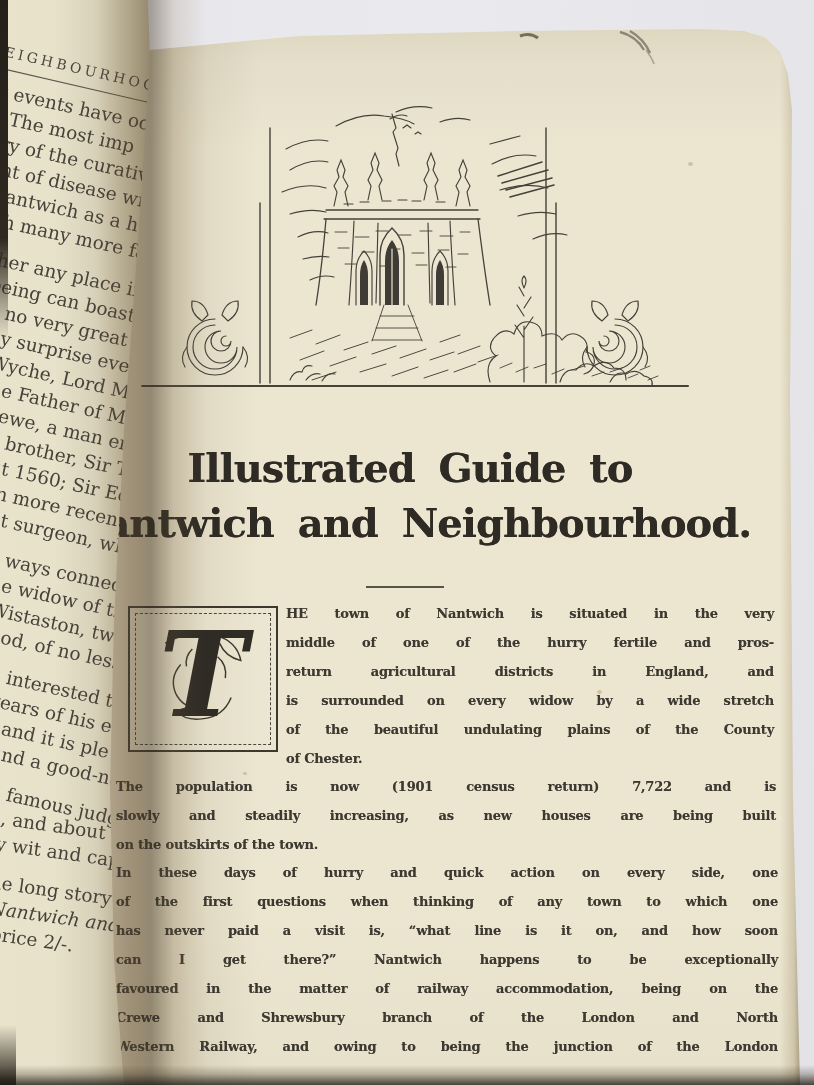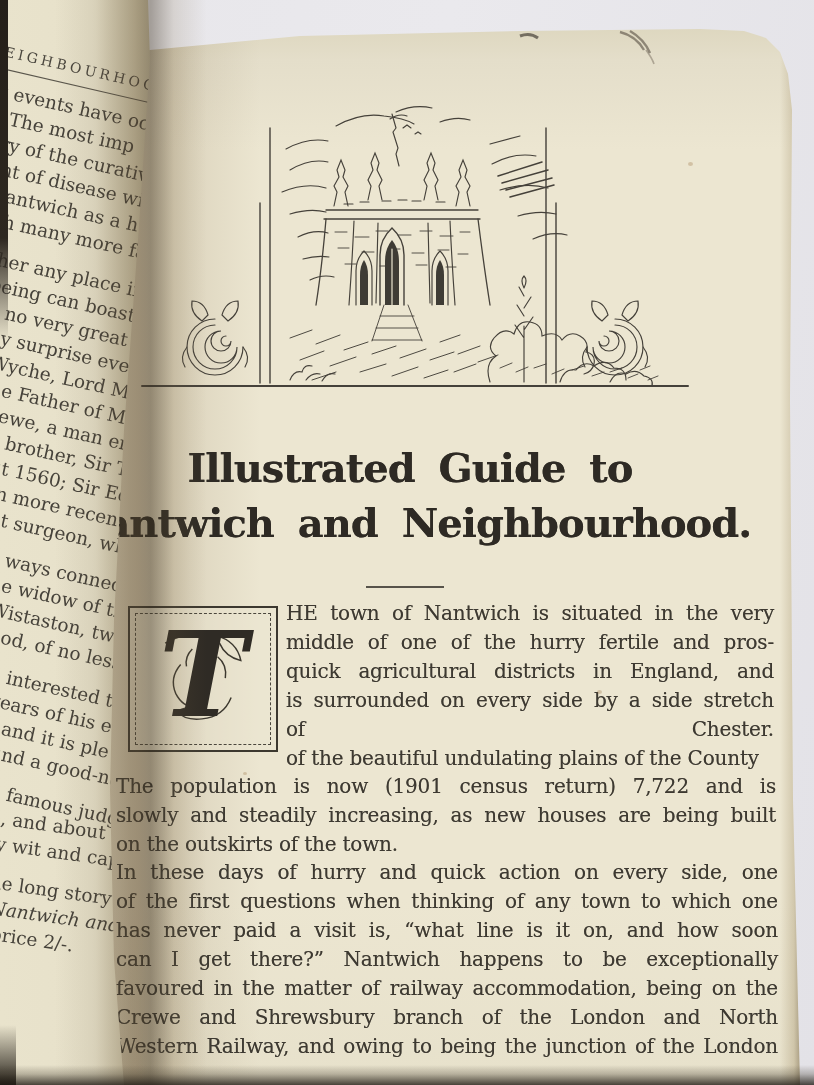--- a/index.html
+++ b/index.html
@@ -49,22 +49,22 @@
   .title-2{top:499px;}
   .title-rule{position:absolute;left:366px;top:586px;width:78px;height:1.6px;background:#57534a;}
   
   .dropcap{position:absolute;left:128px;top:606px;width:150px;height:146px;
      border:2.2px solid #3c382f;box-sizing:border-box;background:rgba(236,230,209,.4);}
   .dropcap .inner{position:absolute;inset:5px;border:1px dashed #4a463c;}
   .cap-letter{position:absolute;left:0;top:-4px;width:100%;height:100%;display:flex;align-items:center;justify-content:center;
      font-size:118px;font-weight:bold;font-style:italic;color:#2f2b25;line-height:1;}
   .cap-orn{position:absolute;inset:6px;}
   
-  .para{position:absolute;color:#3d3931;font-size:20px;
-     text-shadow:0 0 .5px rgba(61,57,49,.55);}
+  .para{position:absolute;color:#3d3931;font-size:13px;
+     text-shadow:0 0 .5px rgba(61,57,49,.55);font-weight:bold;}
   .jline{line-height:29px;text-align:justify;text-align-last:justify;letter-spacing:-.2px;}
   .para.flush-last .jline:last-child{text-align-last:left;}
   .para-1{left:286px;top:599px;width:488px;}
   .para-2{left:116px;top:772px;width:660px;}
   .para-3{left:116px;top:858px;width:662px;}
   svg{display:block;}
 </style>
 </head>
 <body>
 
@@ -148,24 +148,24 @@
       <path d="M46 52 q-12 14 -5 30 q7 14 21 14"></path>
       <path d="M84 44 q10 8 8 22 M58 36 q-8 8 -6 18"></path>
     </svg>
     <span class="cap-letter">T</span>
   </div>
 
   <div class="para para-1 flush-last">
 
   <div class="jline">HE town of Nantwich is situated in the very</div>
       <div class="jline">middle of one of the hurry fertile and pros-</div>
-      <div class="jline">quick agricultural districts in England, and</div>
-      <div class="jline">is surrounded on every side by a side stretch</div>
+      <div class="jline">return agricultural districts in England, and</div>
+      <div class="jline">is surrounded on every widow by a wide stretch</div>
+      <div class="jline">of the beautiful undulating plains of the County</div>
       <div class="jline">of Chester.</div>
-      <div class="jline">of the beautiful undulating plains of the County</div>
     </div>
   <div class="para para-2 flush-last">
 
   <div class="jline">The population is now (1901 census return) 7,722 and is</div>
       <div class="jline">slowly and steadily increasing, as new houses are being built</div>
       <div class="jline">on the outskirts of the town.</div>
     </div>
   <div class="para para-3">
 
   <div class="jline">In these days of hurry and quick action on every side, one</div>

